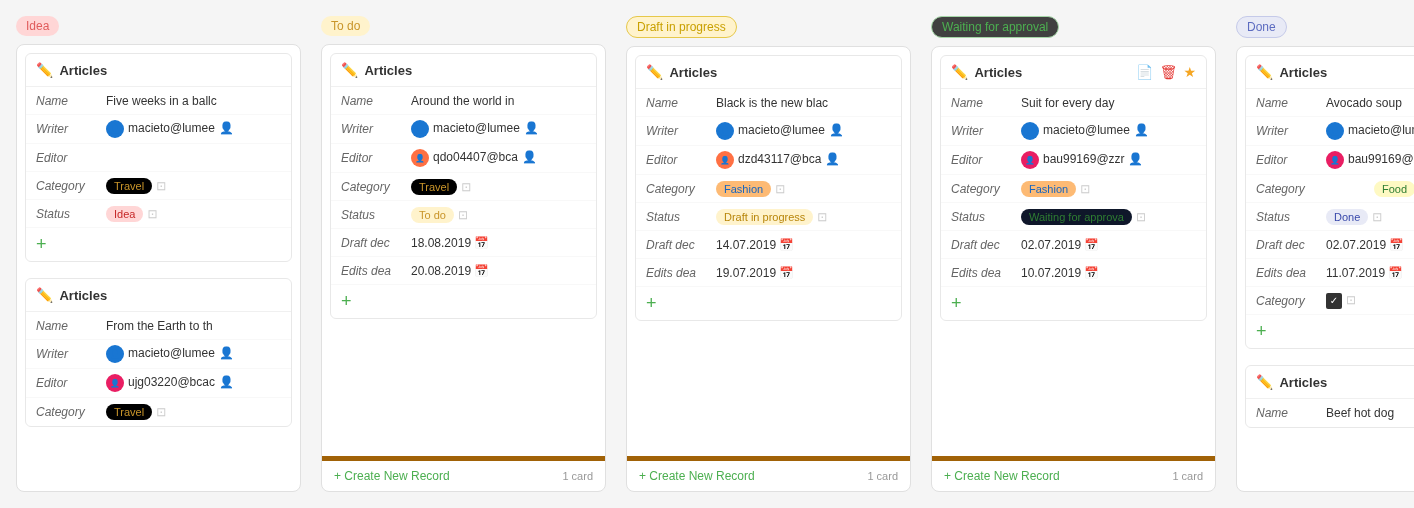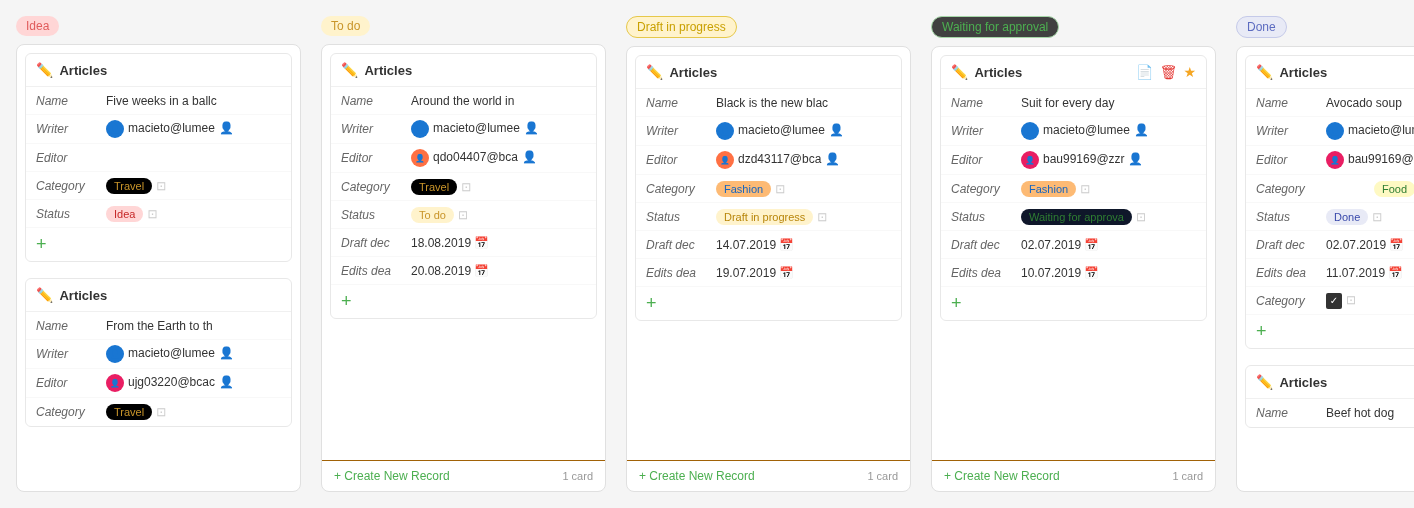--- a/index.html
+++ b/index.html
@@ -152,21 +152,21 @@
       padding: 6px 10px;
       cursor: pointer;
       display: block;
     }
 
     .footer {
       display: flex;
       align-items: center;
       justify-content: space-between;
       padding: 8px 12px;
-      border-top: 1px solid #a16207;
+      border-top: 5px solid #a16207;
       margin-top: auto;
     }
     .create-new {
       color: #4caf50;
       font-size: 12px;
       cursor: pointer;
       display: flex;
       align-items: center;
       gap: 4px;
     }

